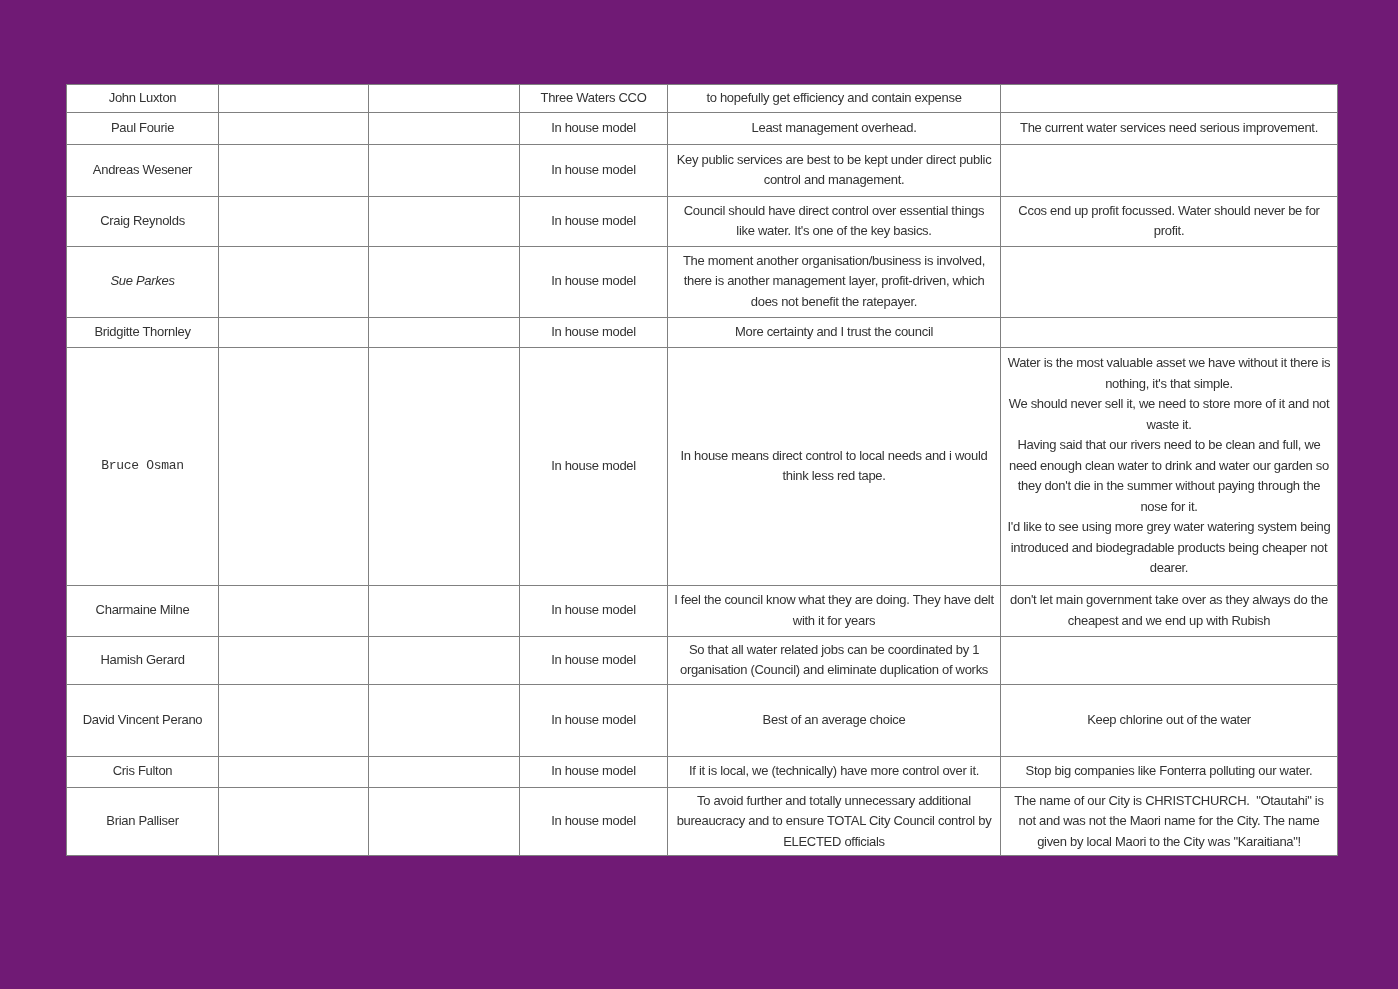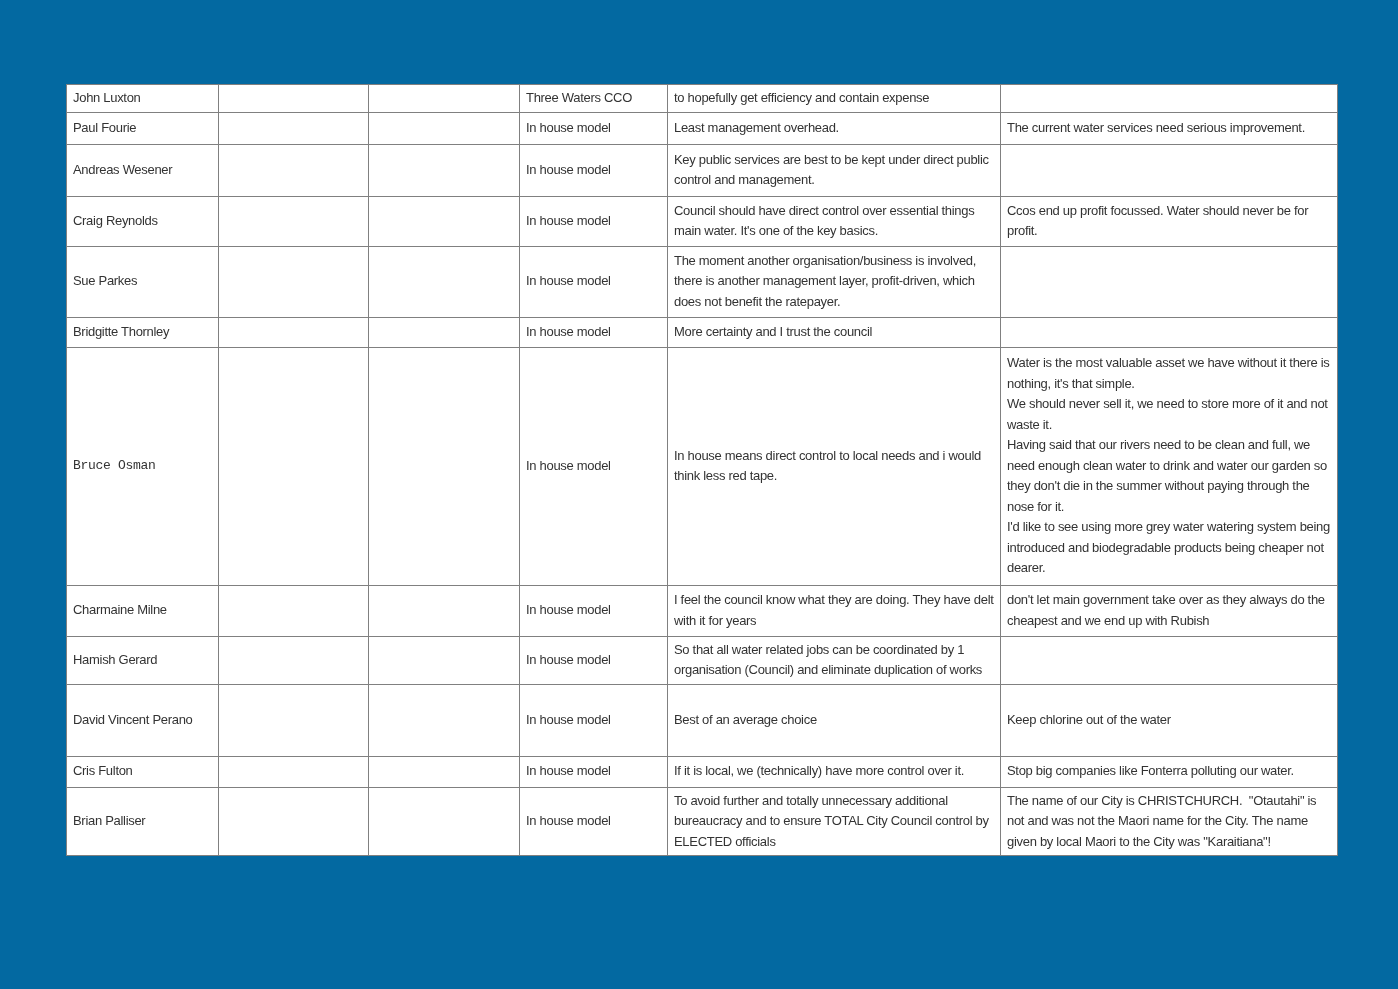--- a/index.html
+++ b/index.html
@@ -7,22 +7,23 @@
     padding: 0;
     background: #ffffff;
     width: 1398px;
     height: 989px;
     font-family: "Liberation Sans", sans-serif;
   }
   .page {
     position: relative;
     width: 1398px;
     height: 989px;
-    background: #0369a1;
+    background: #701a75;
     overflow: hidden;
+    text-align: center;
   }
   table.responses {
     position: absolute;
     left: 66px;
     top: 84px;
     width: 1271px;
     border-collapse: collapse;
     table-layout: fixed;
     color: #333333;
     font-size: 13px;
@@ -88,25 +89,25 @@
     <td style="border-color: rgb(128, 128, 128);"></td>
     <td style="border-color: rgb(128, 128, 128);">In house model</td>
     <td class="comment" style="border-color: rgb(128, 128, 128);">Key public services are best to be kept under direct public control and management.</td>
     <td class="comment" style="border-color: rgb(128, 128, 128);"></td>
   </tr>
         <tr>
     <td style="border-color: rgb(128, 128, 128);">Craig Reynolds</td>
     <td style="border-color: rgb(128, 128, 128);"></td>
     <td style="border-color: rgb(128, 128, 128);"></td>
     <td style="border-color: rgb(128, 128, 128);">In house model</td>
-    <td class="comment" style="border-color: rgb(128, 128, 128);">Council should have direct control over essential things main water. It's one of the key basics.</td>
+    <td class="comment" style="border-color: rgb(128, 128, 128);">Council should have direct control over essential things like water. It's one of the key basics.</td>
     <td class="comment" style="border-color: rgb(128, 128, 128);">Ccos end up profit focussed. Water should never be for profit.</td>
   </tr>
         <tr>
-    <td style="border-color: rgb(128, 128, 128);">Sue Parkes</td>
+    <td style="border-color: rgb(128, 128, 128); font-style: italic;">Sue Parkes</td>
     <td style="border-color: rgb(128, 128, 128);"></td>
     <td style="border-color: rgb(128, 128, 128);"></td>
     <td style="border-color: rgb(128, 128, 128);">In house model</td>
     <td class="comment" style="border-color: rgb(128, 128, 128);">The moment another organisation/business is involved, there is another management layer, profit-driven, which does not benefit the ratepayer.</td>
     <td class="comment" style="border-color: rgb(128, 128, 128);"></td>
   </tr>
         <tr>
     <td style="border-color: rgb(128, 128, 128);">Bridgitte Thornley</td>
     <td style="border-color: rgb(128, 128, 128);"></td>
     <td style="border-color: rgb(128, 128, 128);"></td>

